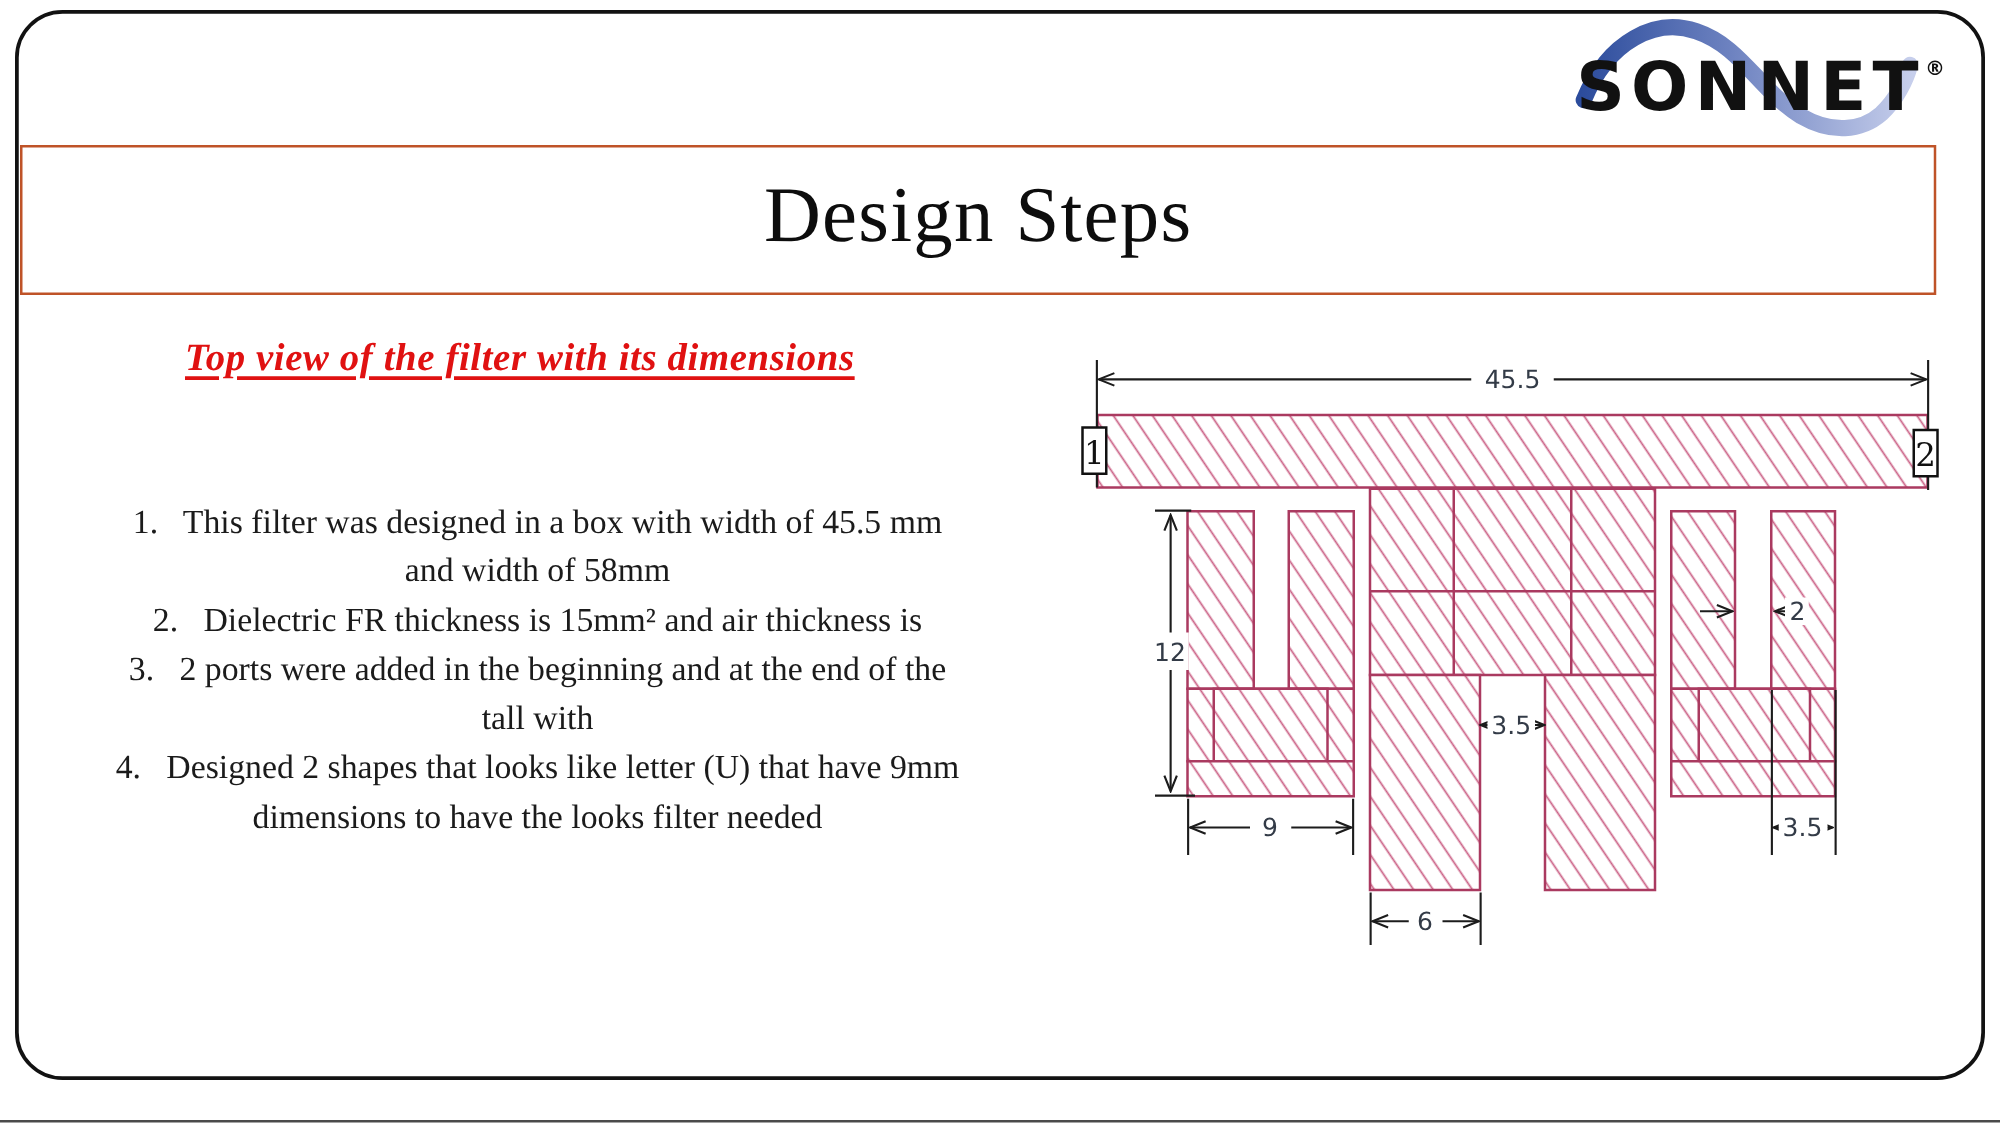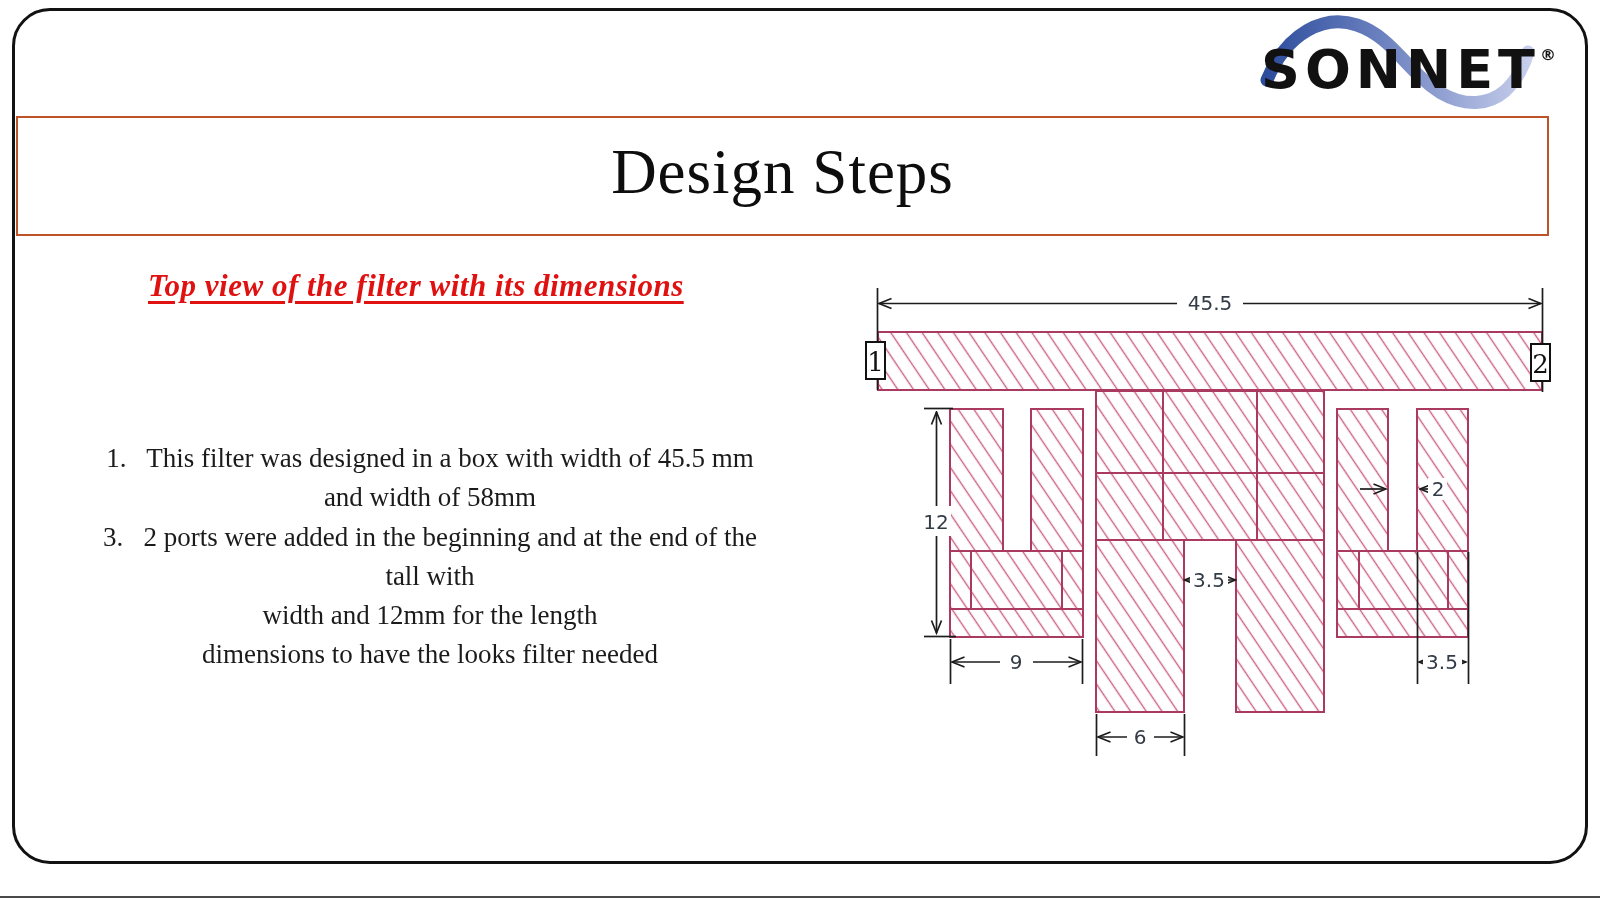--- a/index.html
+++ b/index.html
@@ -8,21 +8,21 @@
   .slide-border{position:absolute;left:12px;top:8px;width:1570px;height:850px;
         border:3px solid #121212;border-radius:38px;}
   .title-box{position:absolute;left:16px;top:116px;width:1529px;height:116px;
         border:2px solid #bf5328;}
   .title-text{position:absolute;left:0;top:18px;width:100%;text-align:center;
         font-size:63px;color:#0d0d0d;letter-spacing:1px;font-family:Liberation Serif, serif;}
   .subtitle{position:absolute;left:120px;top:268px;font-size:31px;font-weight:bold;font-style:italic;
         color:#e01111;text-decoration:underline;text-decoration-thickness:3px;text-underline-offset:5px;
         letter-spacing:.5px;margin-left:28px;}
   .list-block{position:absolute;left:30px;top:398px;width:800px;text-align:center;
-        font-size:27px;line-height:39.3px;color:#1b1b1b;margin-top:41px;}
+        font-size:27px;line-height:39.3px;color:#1b1b1b;}
   .logo{position:absolute;left:1235px;top:8px;width:330px;height:110px;}
   .diagram{position:absolute;left:830px;top:258px;width:740px;height:560px;}
   .bottom-edge{position:absolute;left:0;top:896px;width:1600px;height:2px;background:#4a4a4a;}
   .dim-label{font-family:"DejaVu Sans",sans-serif;font-size:20px;fill:#333b47;}
   .port-label{font-family:"DejaVu Serif",serif;font-size:26px;fill:#111;}
   .logo-text{font-family:"DejaVu Sans",sans-serif;font-weight:bold;font-size:54px;fill:#111;letter-spacing:5px;}
 </style>
 </head>
 <body>
 
@@ -44,23 +44,24 @@
     </defs>
     <path d="M 32,72 C 52,24 90,6 122,17 C 158,29 172,64 206,85 C 230,99 254,97 270,83 C 282,72 290,56 293,44" fill="none" stroke="url(#waveGrad)" stroke-width="13" stroke-linecap="round"></path>
     <text class="logo-text" x="26" y="80"><tspan>SONNET</tspan><tspan dy="-28" font-size="16" letter-spacing="0">®</tspan></text>
   </svg>
 
   <div class="subtitle">Top view of the filter with its dimensions</div>
 
   <div class="list-block">
     <div>1.&nbsp;&nbsp; This filter was designed in a box with width of 45.5 mm</div>
     <div>and width of 58mm</div>
+    <div>2.&nbsp;&nbsp; Dielectric FR thickness is 15mm² and air thickness is</div>
     <div>3.&nbsp;&nbsp; 2 ports were added in the beginning and at the end of the</div>
     <div>tall with</div>
-    <div>width and 12mm for the length</div>
+    <div>4.&nbsp;&nbsp; Designed 2 shapes that looks like letter (U) that have 9mm</div>
     <div>dimensions to have the looks filter needed</div>
   </div>
 
   <svg class="diagram" viewBox="830 258 740 560">
     <defs>
       <pattern id="hatch" patternUnits="userSpaceOnUse" width="13" height="13" patternTransform="rotate(-34)">
         <rect width="13" height="13" fill="#ffffff"></rect>
         <line x1="6.5" y1="-1" x2="6.5" y2="14" stroke="#cb6186" stroke-width="1.4"></line>
       </pattern>
       <marker id="arr" markerUnits="userSpaceOnUse" markerWidth="16" markerHeight="14" viewBox="0 0 16 14" refX="14.5" refY="7" orient="auto-start-reverse">

